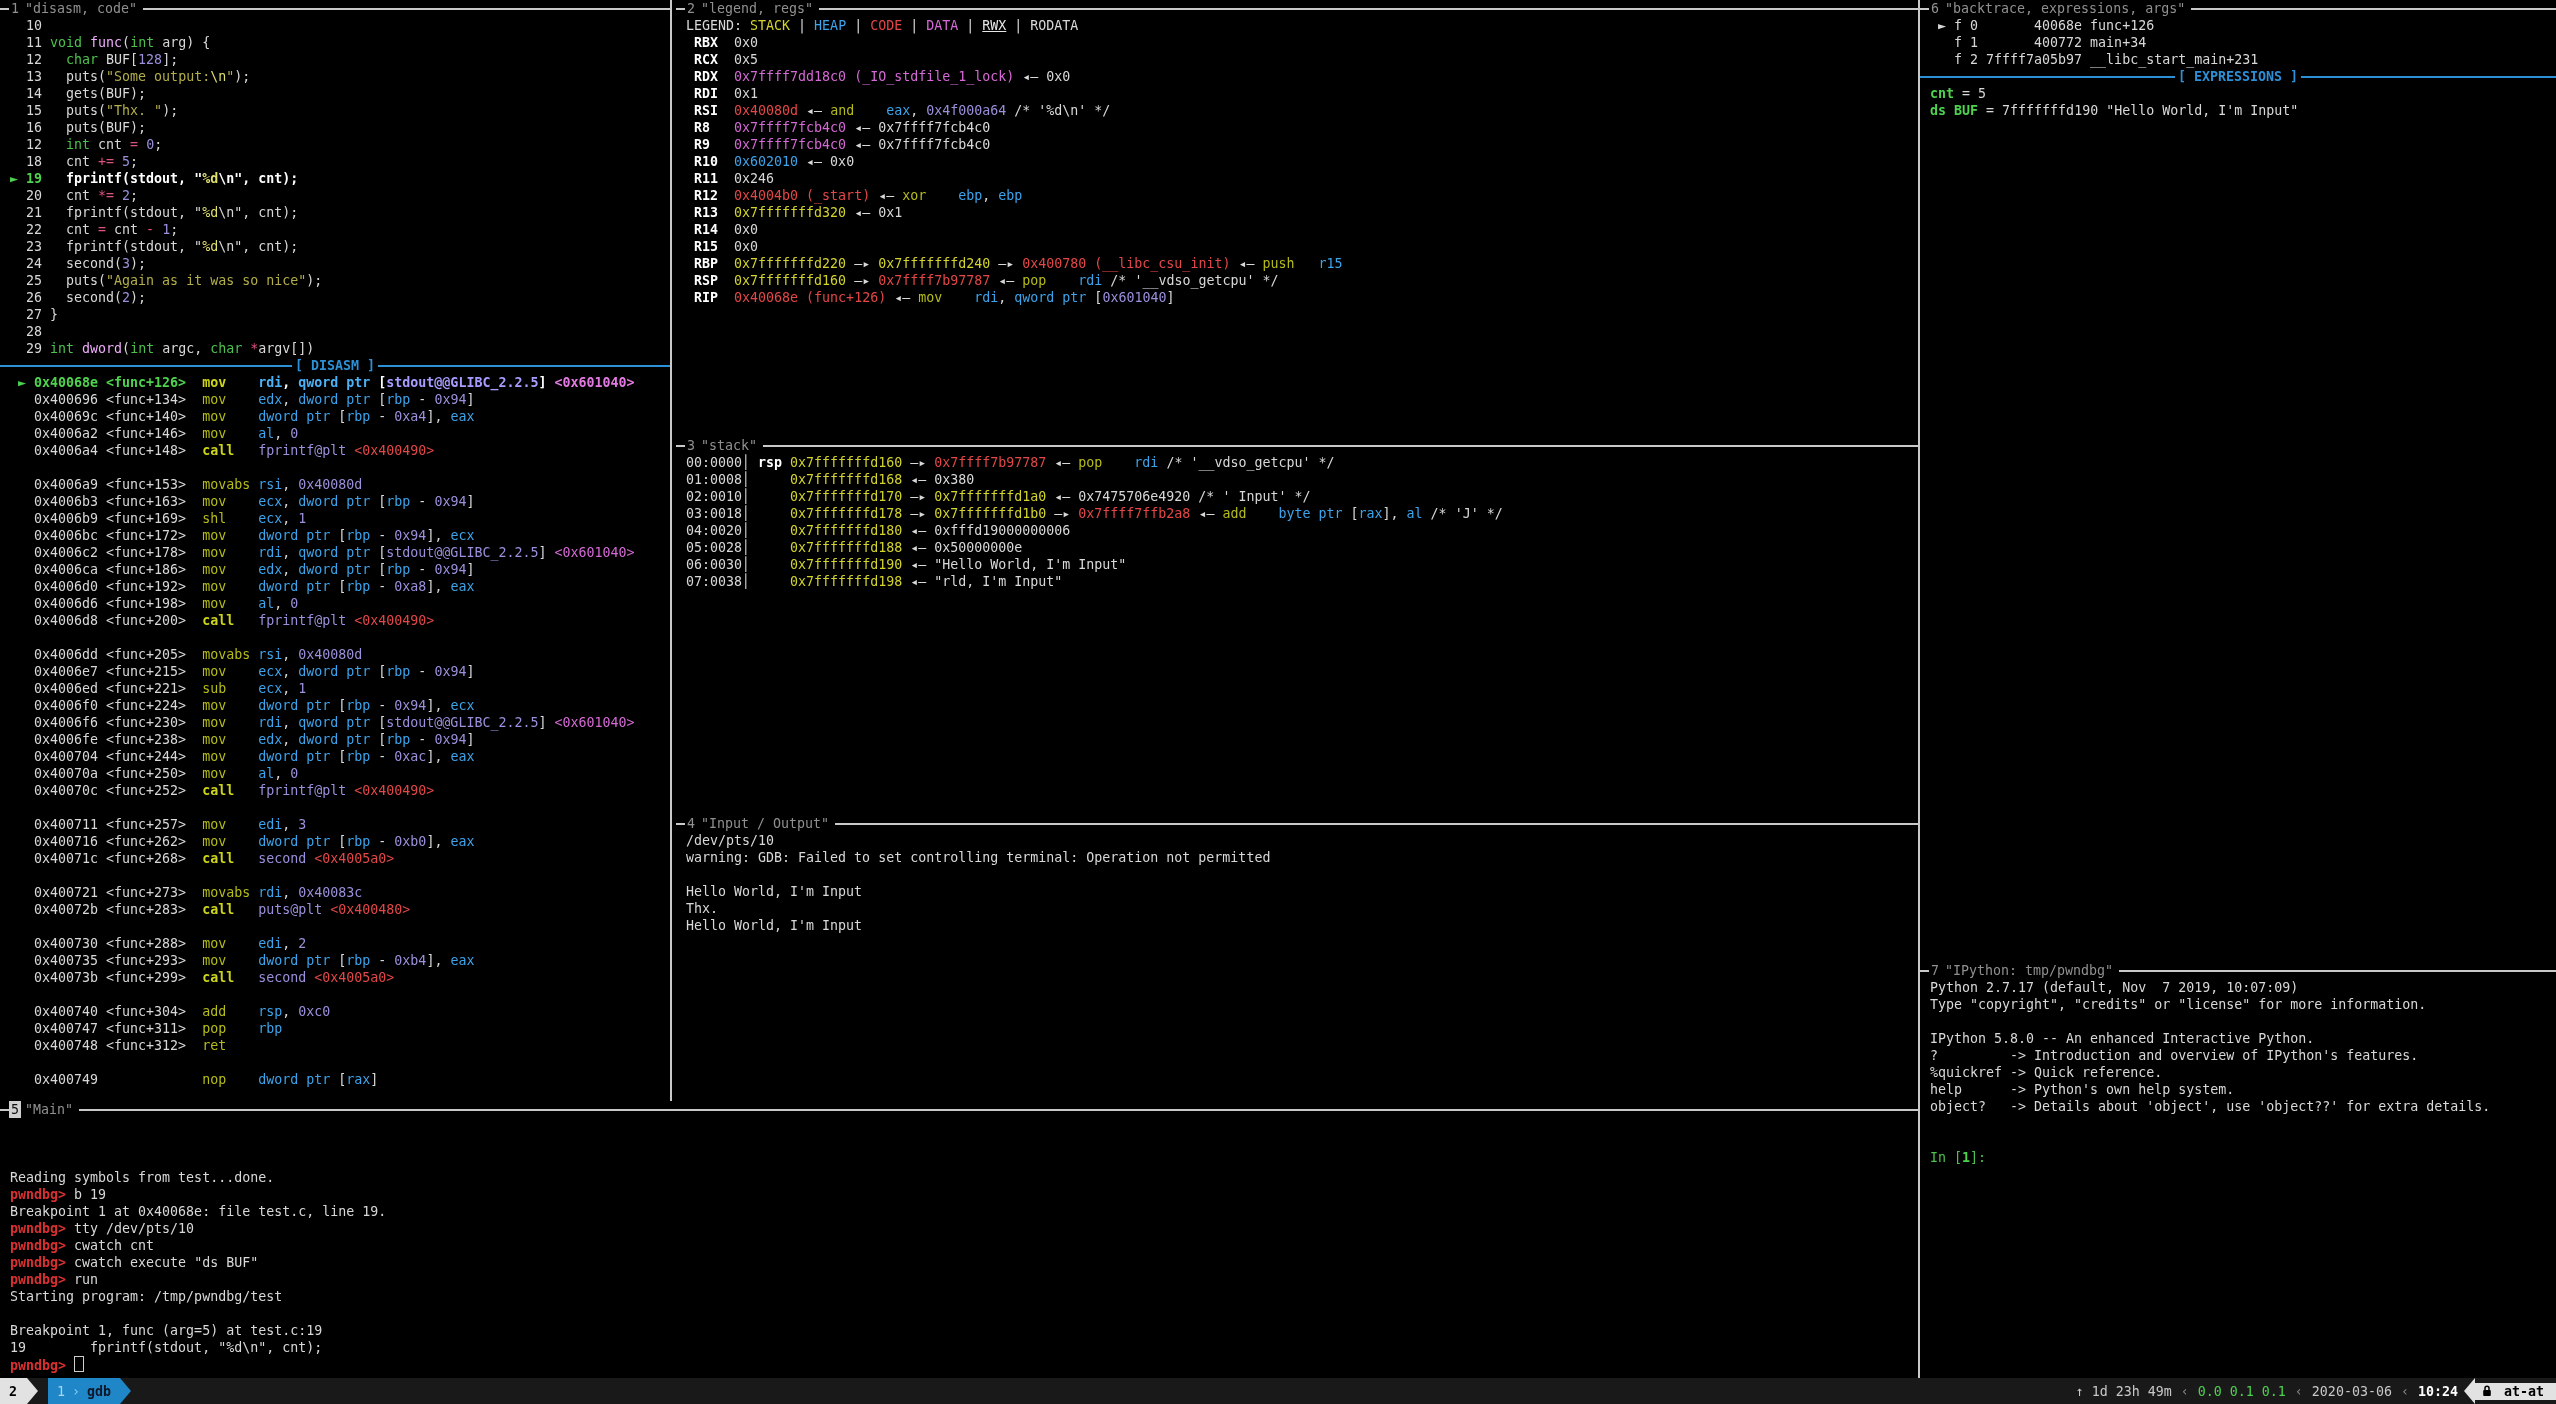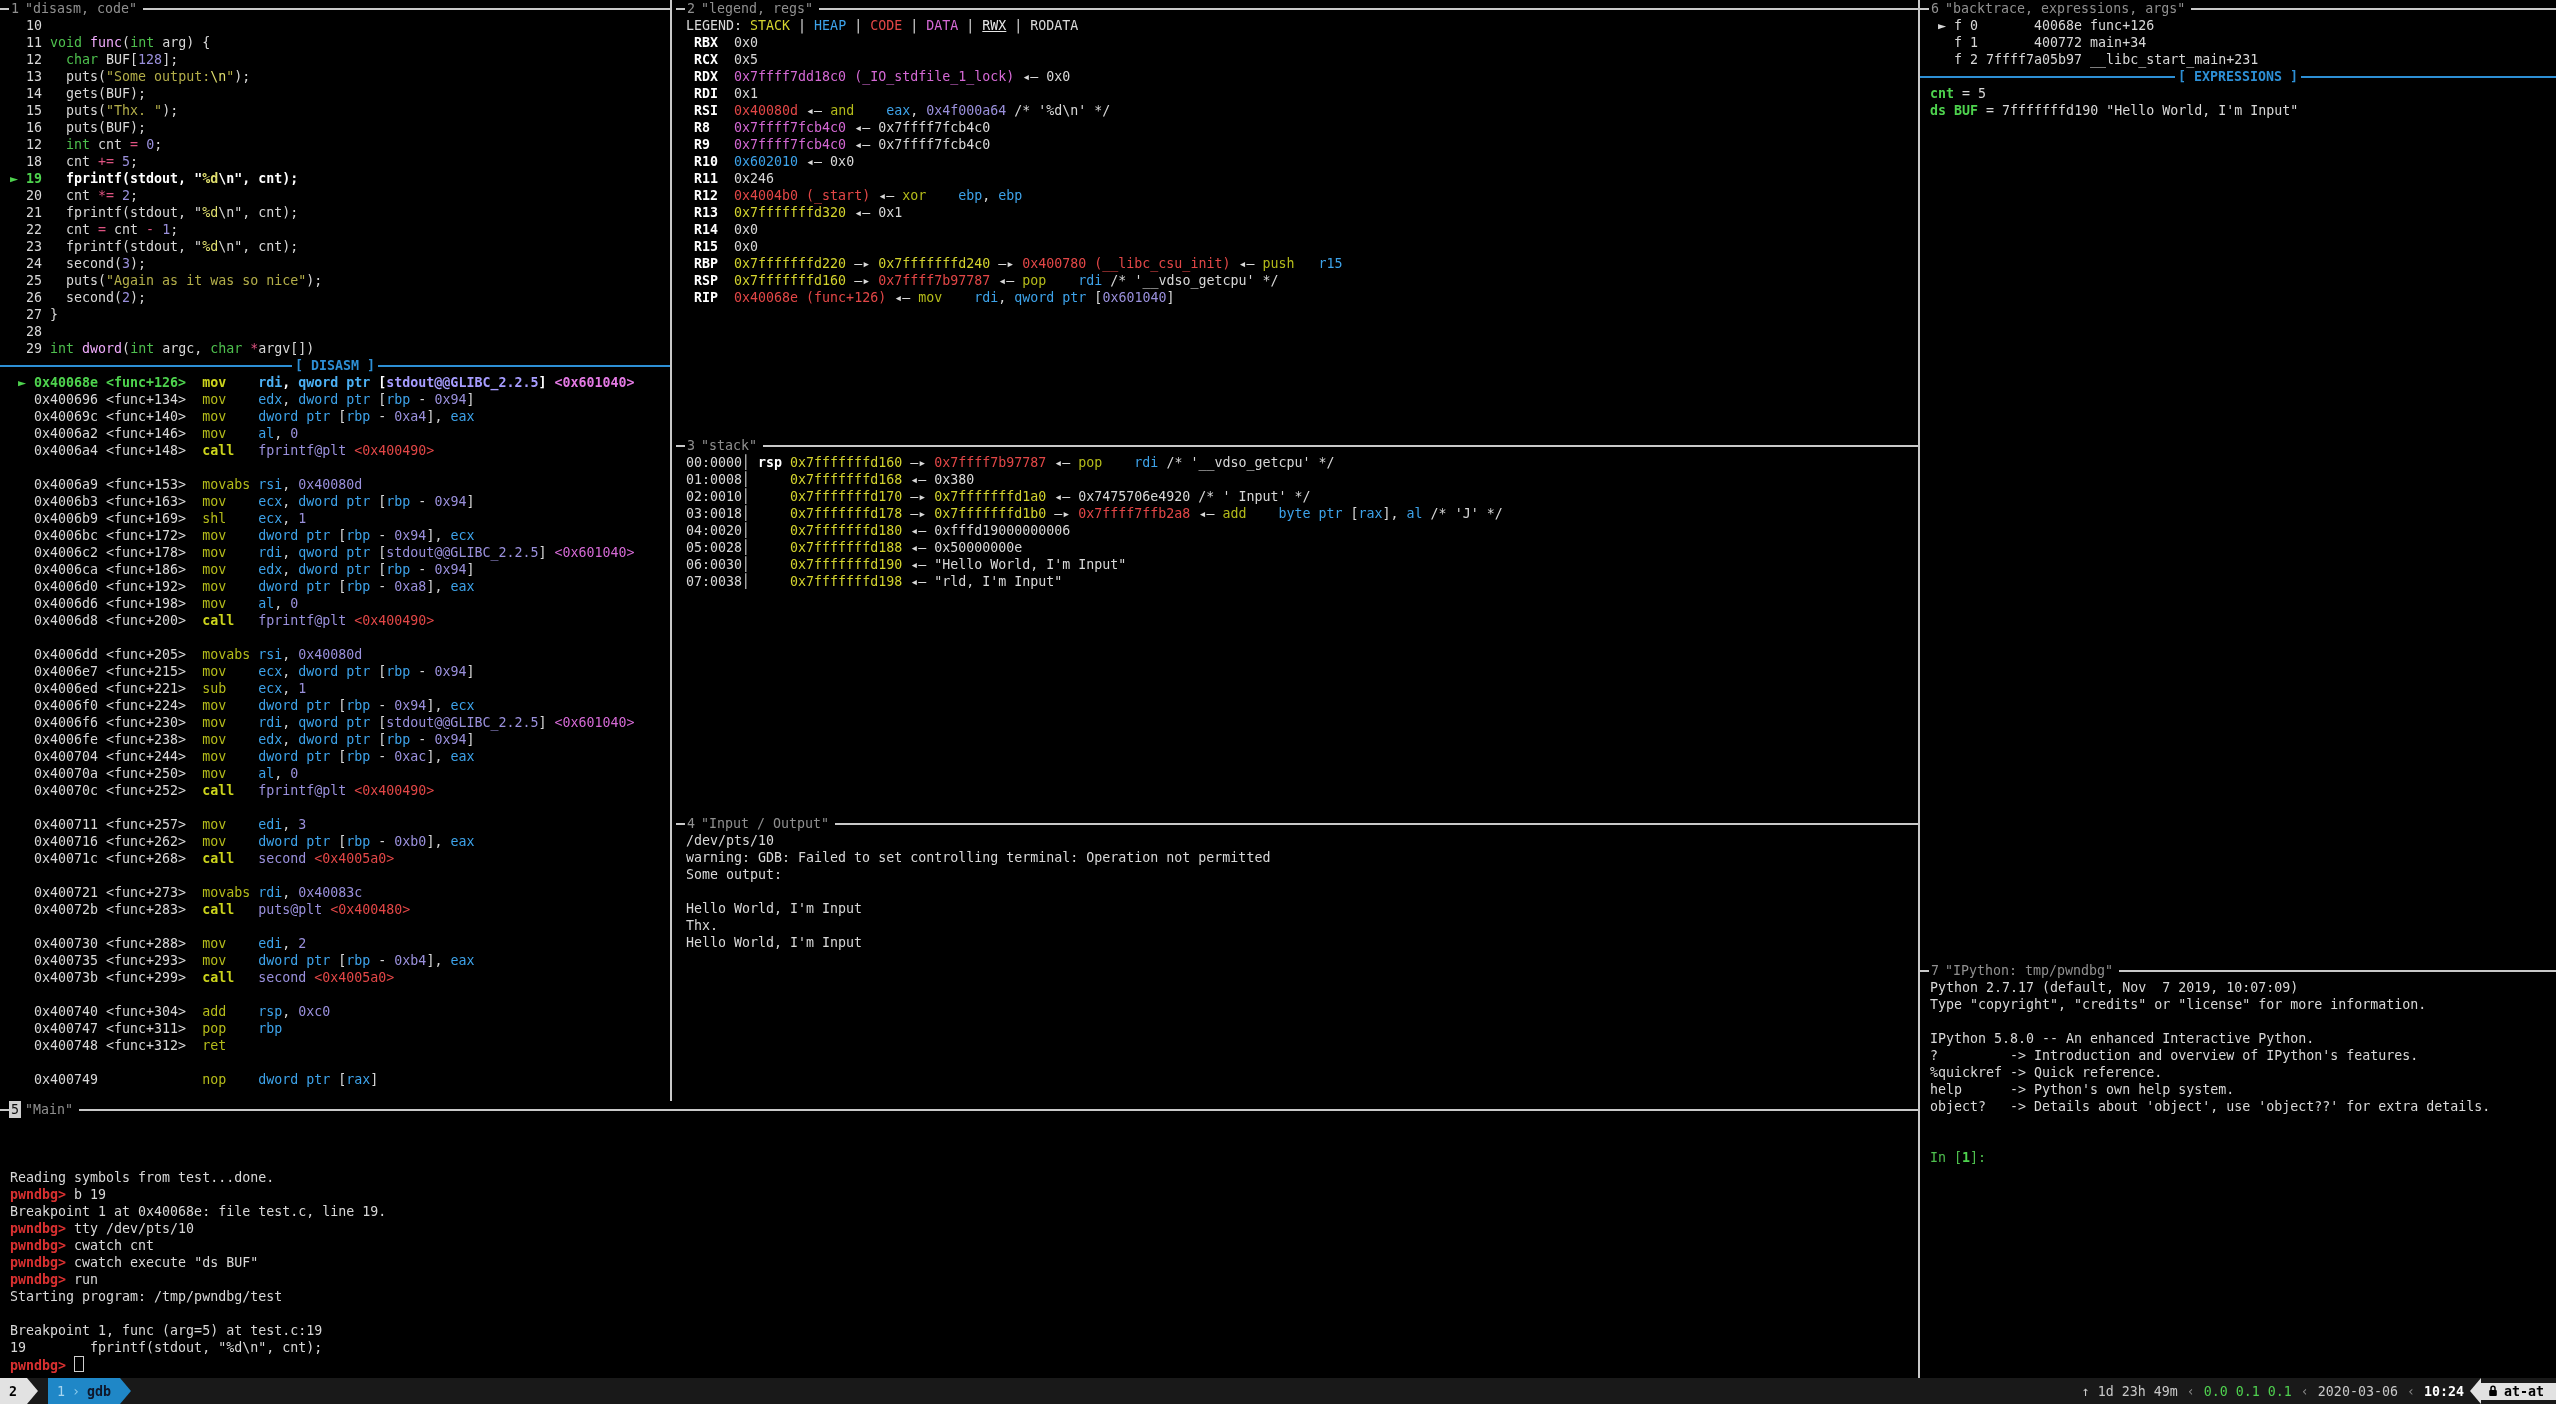--- a/index.html
+++ b/index.html
@@ -54,21 +54,21 @@
   .seg-window{background:#1f87c7;display:flex;align-items:center;padding:0 9px;}
   .seg-window .widx{color:#a9d6ef;}
   .seg-window .wchev{color:#8ecdee;padding:0 7px;}
   .seg-window .wname{color:#0f172a;font-weight:bold;}
   .tri-win{border-left:11px solid #1f87c7;}
   .sb-right{margin-left:auto;display:flex;align-items:center;white-space:pre;color:#c8c8c8;}
   .sb-right .sep{color:#8a8a8a;padding:0 9px;}
   .sb-right .load{color:#4fd14f;}
   .sb-right .clock{color:#ffffff;font-weight:bold;padding-right:6px;}
   .tri-host{width:0;height:0;border-top:13px solid transparent;border-bottom:13px solid transparent;border-right:11px solid #e2e2e2;flex:none;}
-  .seg-host{background:#e2e2e2;color:#000;font-weight:bold;display:flex;align-items:center;gap:5px;padding:0 12px 0 6px;text-align:right;}
+  .seg-host{background:#e2e2e2;color:#000;font-weight:bold;display:flex;align-items:center;gap:11px;padding:0 12px 0 6px;text-align:right;}
 </style>
 </head>
 <body>
 
 <div class="screen">
 
   <div class="pane" style="left:0;top:0;width:670px;height:1101px;">
     <div class="ptitle">
       <span class="dash"></span><span class="pnum">1</span><span class="pname">"disasm, code"</span><span class="tline"></span>
     </div>
@@ -184,21 +184,20 @@
       </div>
   </div>
 
   <div class="pane" style="left:676px;top:815px;width:1242px;height:286px;">
     <div class="ptitle">
       <span class="dash"></span><span class="pnum">4</span><span class="pname">"Input / Output"</span><span class="tline"></span>
     </div>
     <div class="content">
         <div class="line"><span class="c-w">/dev/pts/10</span></div>
         <div class="line"><span class="c-w">warning: GDB: Failed to set controlling terminal: Operation not permitted</span></div>
-        <div class="line"><span class="c-w">Some output:</span></div>
         <div class="line">&nbsp;</div>
         <div class="line"><span class="c-w">Hello World, I'm Input</span></div>
         <div class="line"><span class="c-w">Thx. </span></div>
         <div class="line"><span class="c-w">Hello World, I'm Input</span></div>
       </div>
   </div>
 
   <div class="pane" style="left:0;top:1101px;width:1918px;height:277px;">
     <div class="ptitle">
       <span class="dash"></span><span class="pnum active">5</span><span class="pname">"Main"</span><span class="tline"></span>

